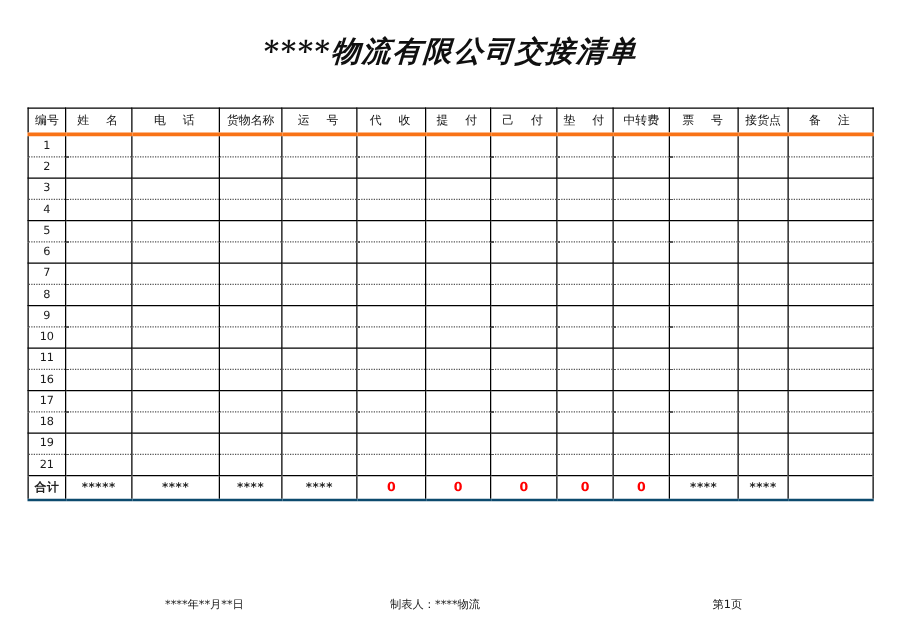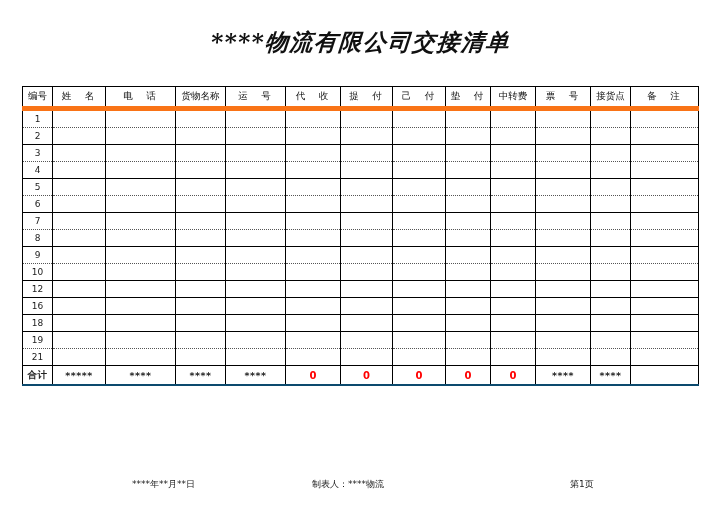--- a/index.html
+++ b/index.html
@@ -83,21 +83,21 @@
     font-weight: normal;
     border-left: 1px solid #000;
     border-right: 1px solid #000;
     overflow: hidden;
     white-space: nowrap;
   }
 
   .table tr.hdr td {
     height: 19px;
     border-top: 1px solid #000;
-    border-bottom: 5px solid #f97316;
+    border-bottom: 3px solid #f97316;
     font-size: 9.5px;
     letter-spacing: 2px;
     font-family: "DejaVu Sans", "Liberation Sans", sans-serif;
     color: #111;
   }
   .table tr.hdr td.narrow {
     letter-spacing: 0px;
   }
 
   .table tr.datarow td {
@@ -341,37 +341,52 @@
           <td>&nbsp;</td>
           <td>&nbsp;</td>
           <td>&nbsp;</td>
           <td>&nbsp;</td>
           <td>&nbsp;</td>
           <td>&nbsp;</td>
           <td>&nbsp;</td>
           <td>&nbsp;</td>
           <td>&nbsp;</td>
         </tr>
-        <tr class="datarow solidline">
-          <td class="idx">12</td>
+        <tr class="datarow dottedline">
+          <td class="idx">11</td>
           <td>&nbsp;</td>
           <td>&nbsp;</td>
           <td>&nbsp;</td>
           <td>&nbsp;</td>
           <td>&nbsp;</td>
           <td>&nbsp;</td>
           <td>&nbsp;</td>
           <td>&nbsp;</td>
           <td>&nbsp;</td>
           <td>&nbsp;</td>
           <td>&nbsp;</td>
           <td>&nbsp;</td>
         </tr>
         <tr class="datarow solidline">
           <td class="idx">16</td>
+          <td>&nbsp;</td>
+          <td>&nbsp;</td>
+          <td>&nbsp;</td>
+          <td>&nbsp;</td>
+          <td>&nbsp;</td>
+          <td>&nbsp;</td>
+          <td>&nbsp;</td>
+          <td>&nbsp;</td>
+          <td>&nbsp;</td>
+          <td>&nbsp;</td>
+          <td>&nbsp;</td>
+          <td>&nbsp;</td>
+        </tr>
+        <tr class="datarow dottedline">
+          <td class="idx">17</td>
           <td>&nbsp;</td>
           <td>&nbsp;</td>
           <td>&nbsp;</td>
           <td>&nbsp;</td>
           <td>&nbsp;</td>
           <td>&nbsp;</td>
           <td>&nbsp;</td>
           <td>&nbsp;</td>
           <td>&nbsp;</td>
           <td>&nbsp;</td>

